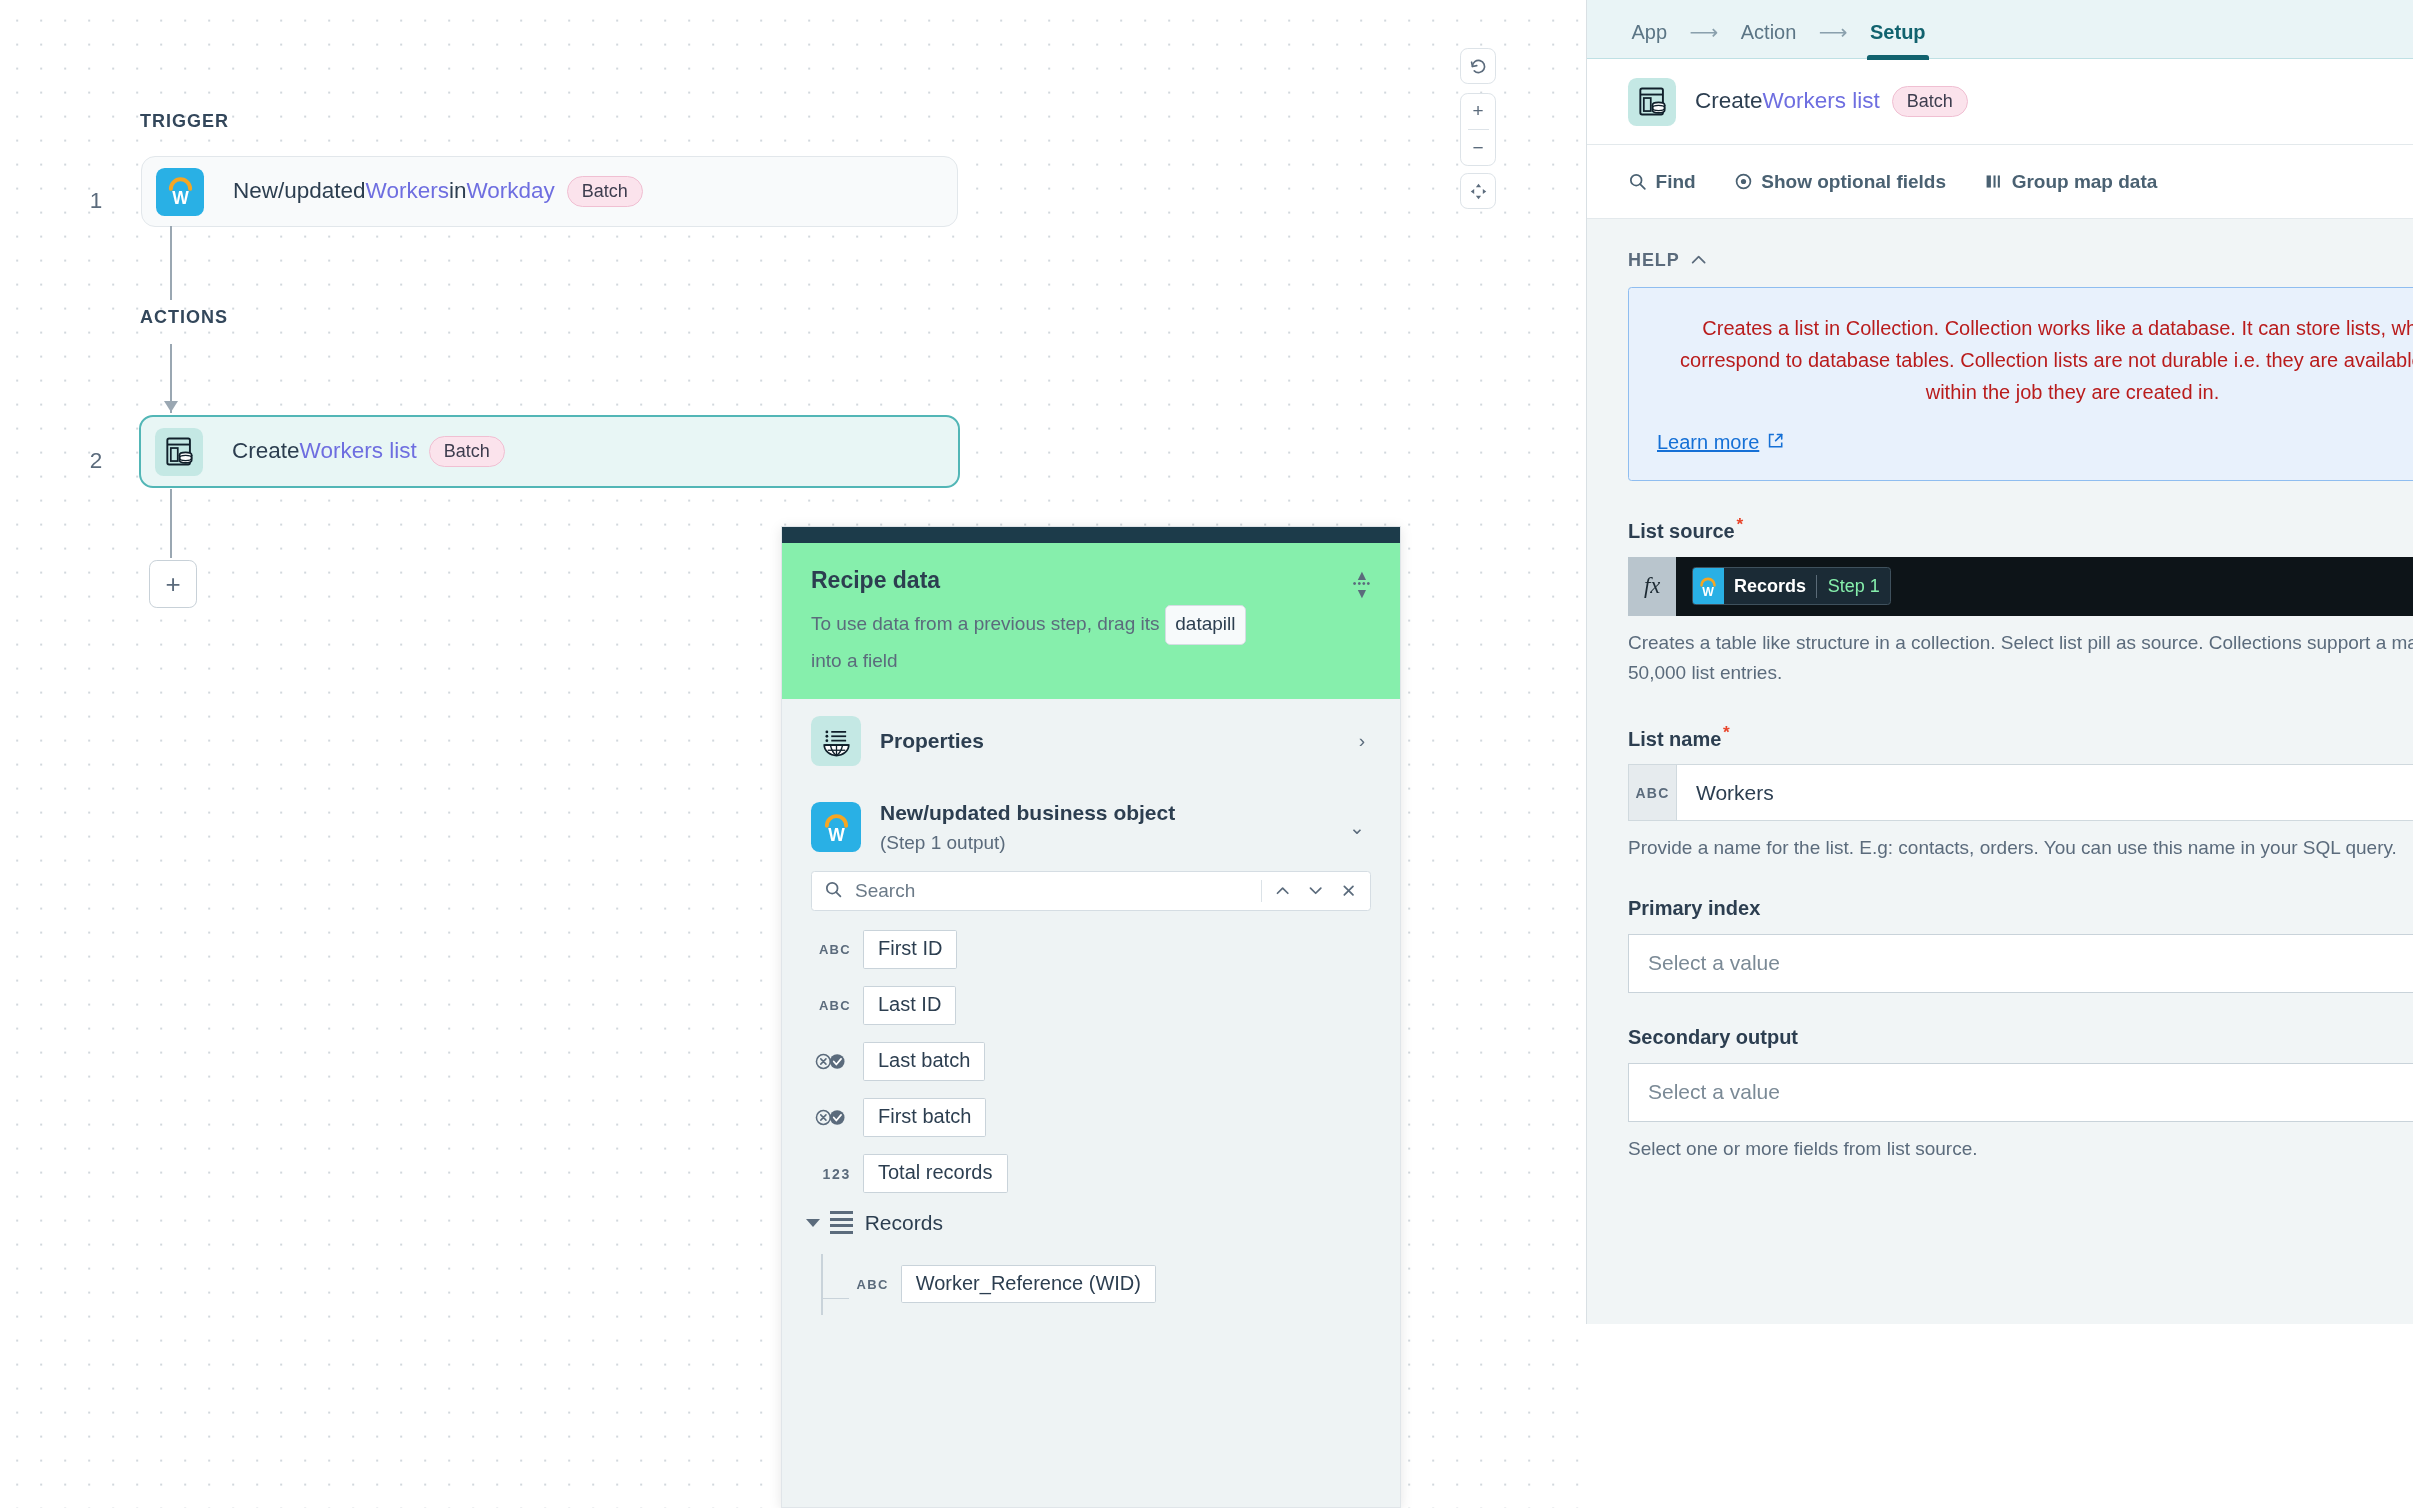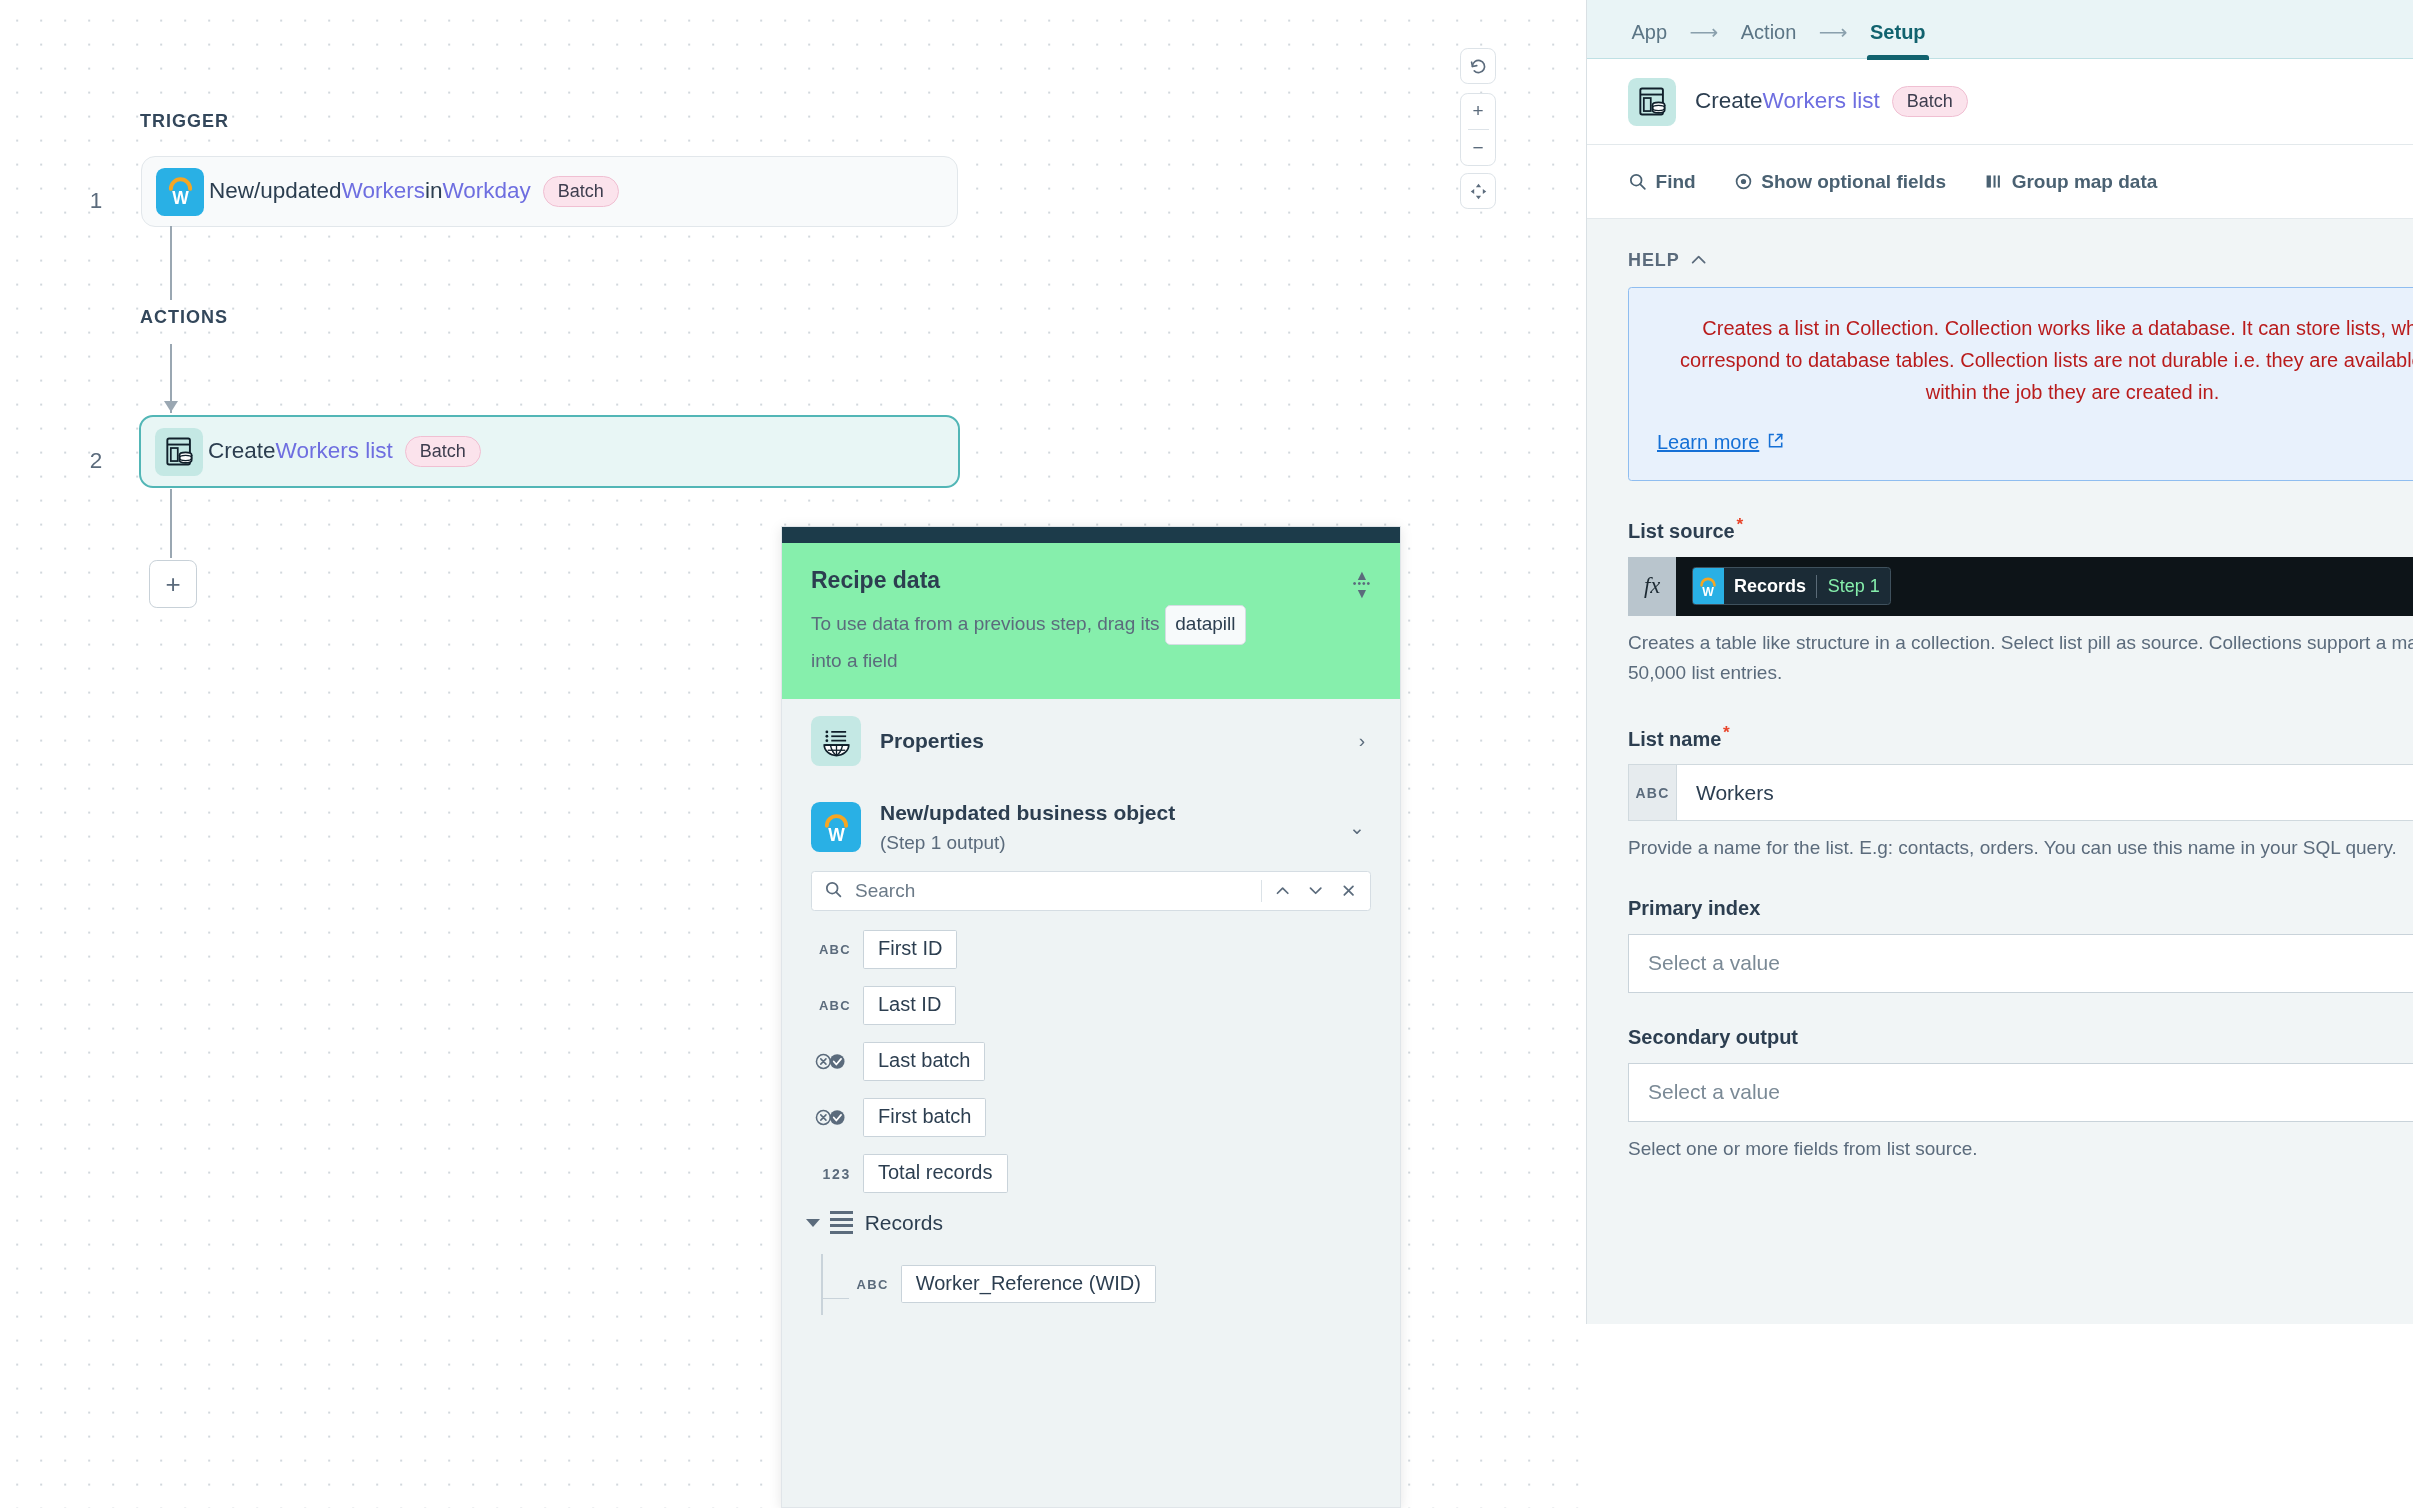--- a/index.html
+++ b/index.html
@@ -61,21 +61,21 @@
   .app-icon {
     width: 48px; height: 48px; border-radius: 8.6px;
     margin-left: 14px;
     display: flex; align-items: center; justify-content: center;
     flex: none;
   }
   .app-icon.workday { background: #29b0e5; }
   .app-icon.collection { background: #c4e8e4; }
 
   .step-title {
-    font-size: 22.5px; color: #2c3e50; margin-left: 5px;
+    font-size: 22.5px; color: #2c3e50; margin-left: 29px;
     white-space: nowrap; display: flex; align-items: center;
   }
   .accent-word { color: #6e6ee0; }
 
   .batch-badge {
     display: inline-block;
     margin-left: 12px;
     padding: 4.3px 14px 6px;
     border-radius: 15.6px;
     background: #fbe3ec;

